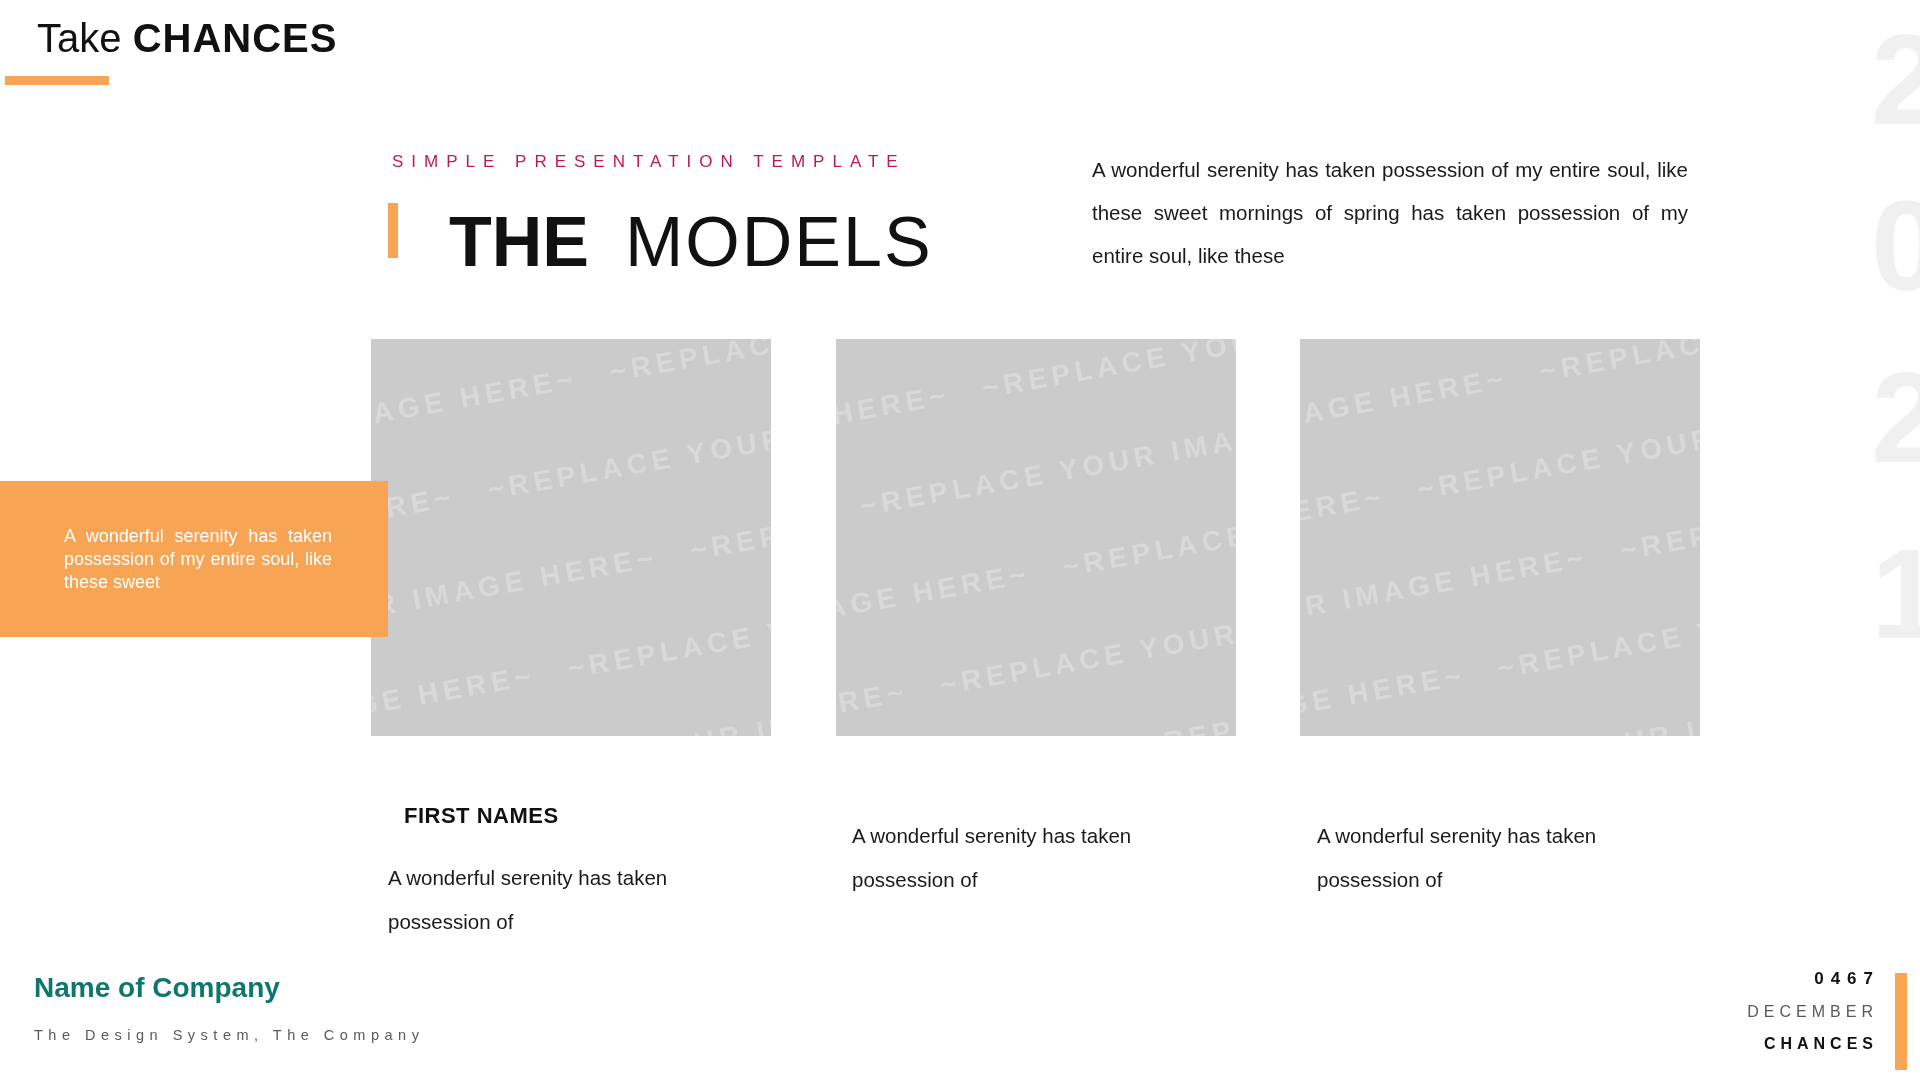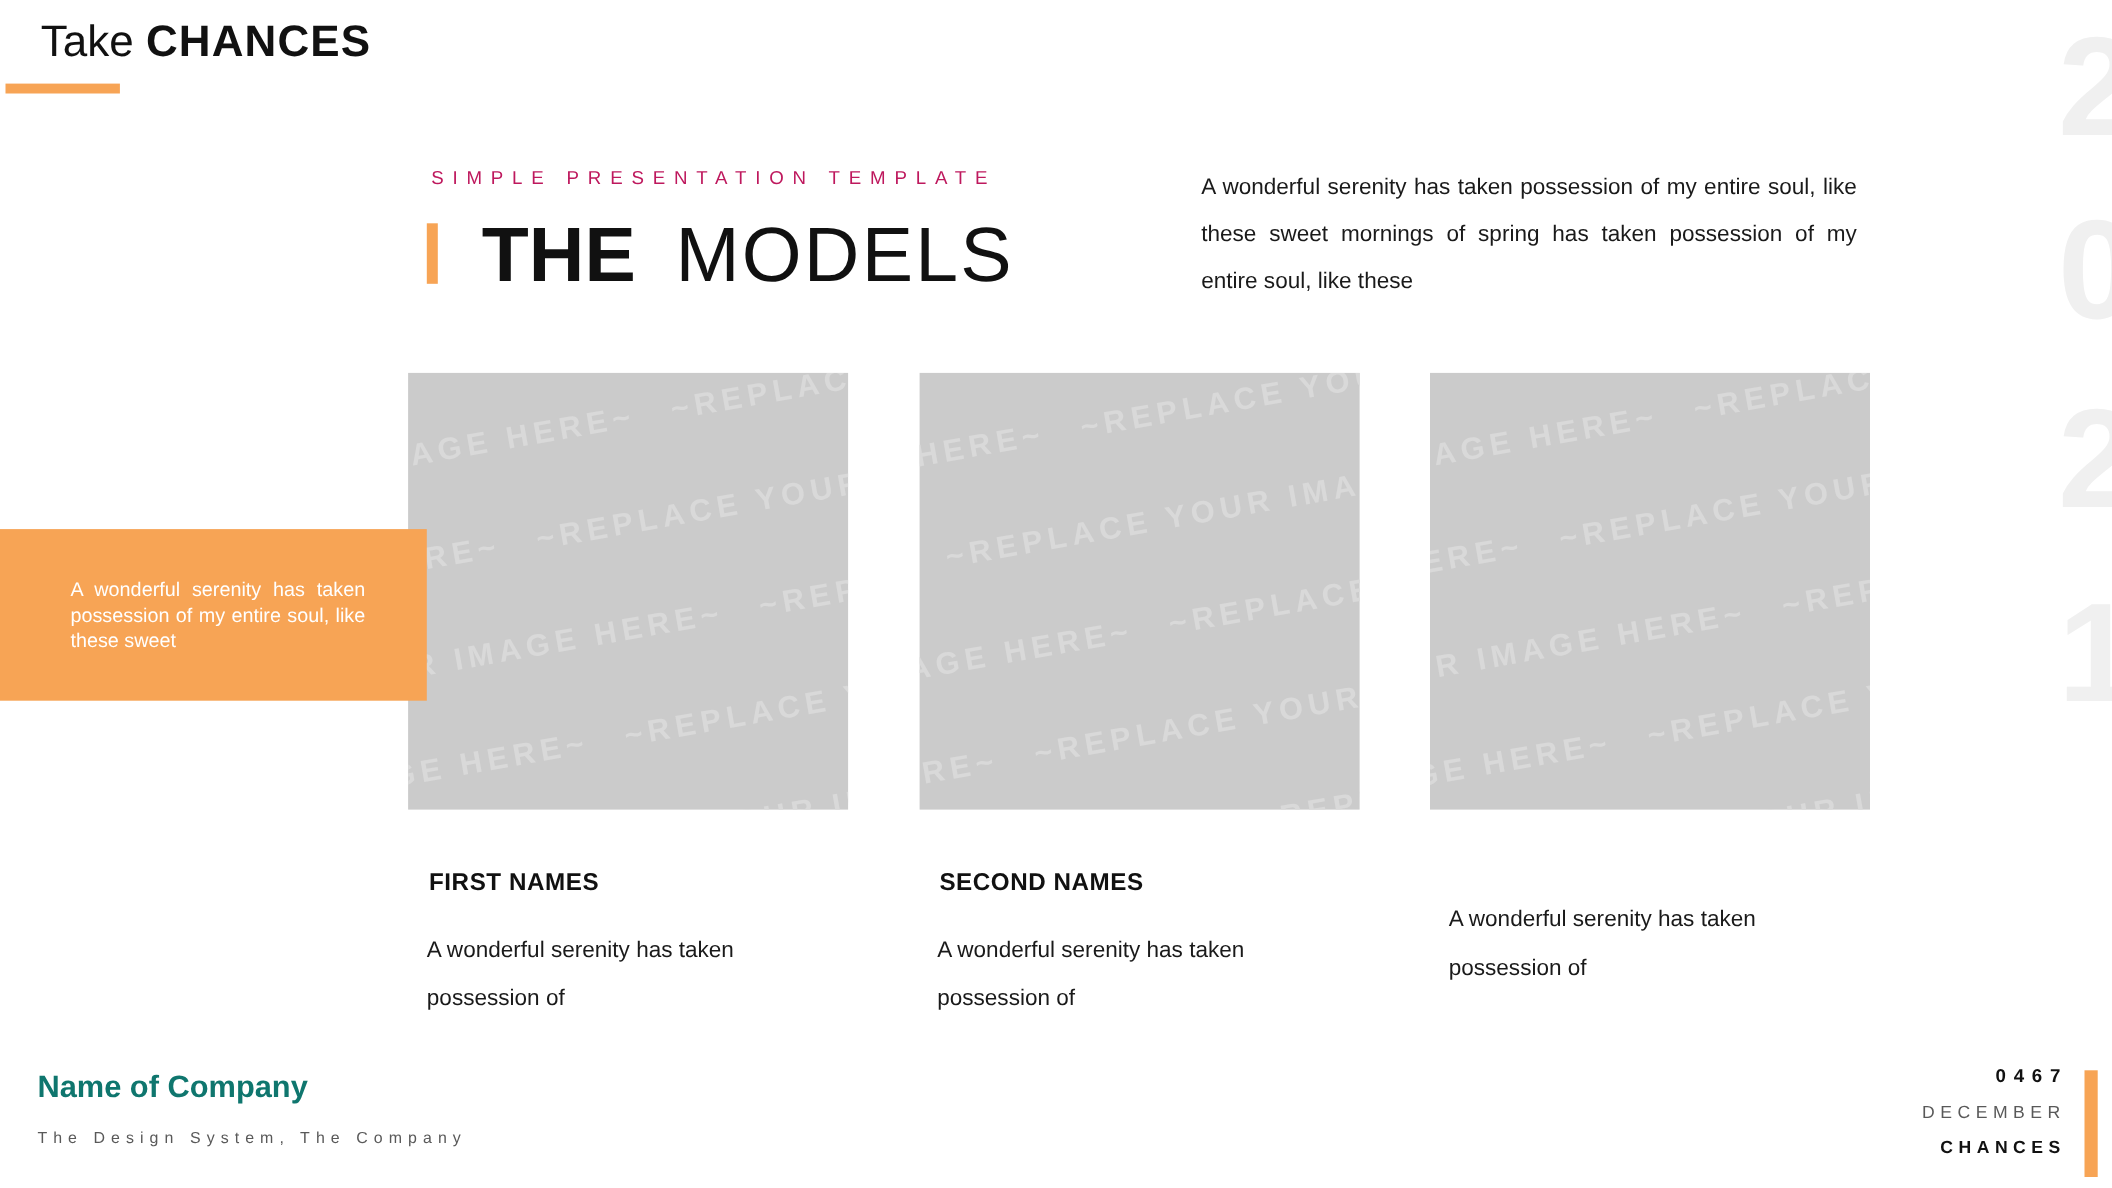--- a/index.html
+++ b/index.html
@@ -43,21 +43,21 @@
 
   
   .placeholder{position:absolute;top:339px;width:400px;height:397px;background:var(--ph-bg);overflow:hidden;z-index:1;}
   #ph0{left:371px}#ph1{left:836px}#ph2{left:1300px}
   .wm{position:absolute;left:-260px;top:-120px;width:1100px;transform:rotate(-10deg);transform-origin:0 0;}
   .wm-row{white-space:nowrap;font-weight:700;font-size:28px;letter-spacing:5px;color:var(--wm);line-height:95px;}
 
   
   .col{position:absolute;top:787px;width:340px;}
   #col0{left:388px}#col1{left:852px}#col2{left:1317px}
-  .col h3{margin:2px;font-size:22px;font-weight:800;letter-spacing:0.5px;color:#111;}
+  .col h3{margin:16px;font-size:22px;font-weight:800;letter-spacing:0.5px;color:#111;}
   .col p{margin:27px 0 0 0;max-width:300px;font-size:20.5px;line-height:44px;color:#1a1a1a;}
 
   
   .company-name{position:absolute;left:34px;top:972px;font-size:28px;font-weight:800;color:#0f766e;}
   .company-sub{position:absolute;left:34px;top:1027px;font-size:14.5px;letter-spacing:5.5px;color:#595959;}
 
   
   .footer-right{position:absolute;right:47px;top:969px;display:flex;flex-direction:column;align-items:flex-end;gap:14px;text-align:right;}
   .fr-number{font-size:17px;font-weight:800;letter-spacing:7px;margin-right:-7px;color:#111;}
   .fr-month{font-size:16px;font-weight:300;letter-spacing:5px;margin-right:-5px;color:#595959;}
@@ -75,21 +75,21 @@
   </div>
   <div class="brand-underline"></div>
 
   <span class="year-digit" id="yd0">2</span>
   <span class="year-digit" id="yd1">0</span>
   <span class="year-digit" id="yd2">2</span>
   <span class="year-digit" id="yd3">1</span>
 
   <div class="eyebrow">SIMPLE PRESENTATION TEMPLATE</div>
   <div class="title-bar"></div>
-  <h1 class="section-title" style="margin:1px;">
+  <h1 class="section-title" style="margin:12px;">
     <span class="t-bold">THE</span><span class="t-light">MODELS</span>
   </h1>
 
   <p class="intro-paragraph">A wonderful serenity has taken possession of my entire soul, like these sweet mornings of spring has taken possession of my entire soul, like these</p>
 
   <div class="callout">
     <p>A wonderful serenity has taken possession of my entire soul, like these sweet</p>
   </div>
 
   <div class="placeholder" id="ph0">
@@ -126,21 +126,20 @@
         <div class="wm-row" style="margin-left: -366px;">~REPLACE YOUR IMAGE HERE~ ~REPLACE YOUR IMAGE HERE~ ~REPLACE YOUR IMAGE HERE~ ~REPLACE YOUR IMAGE HERE~ ~REPLACE YOUR IMAGE HERE~</div>
         <div class="wm-row" style="margin-left: -177px;">~REPLACE YOUR IMAGE HERE~ ~REPLACE YOUR IMAGE HERE~ ~REPLACE YOUR IMAGE HERE~ ~REPLACE YOUR IMAGE HERE~ ~REPLACE YOUR IMAGE HERE~</div>
       </div>
     </div>
 
   <div class="col" id="col0">
     <h3>FIRST NAMES</h3>
     <p>A wonderful serenity has taken possession of</p>
   </div>
   <div class="col" id="col1">
-    <h3>SECOND NAMES</h3>
     <p>A wonderful serenity has taken possession of</p>
   </div>
   <div class="col" id="col2">
     <p>A wonderful serenity has taken possession of</p>
   </div>
 
   <div class="company-name">Name of Company</div>
   <div class="company-sub">The Design System, The Company</div>
 
   <div class="footer-right">

